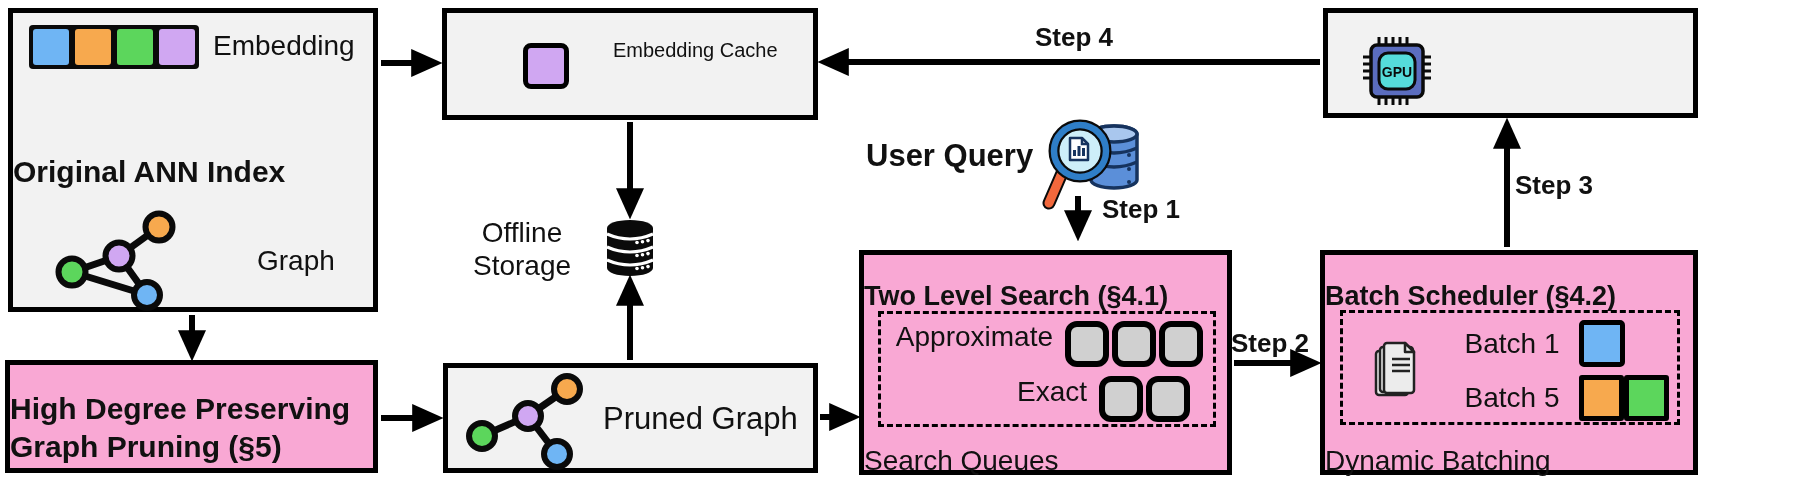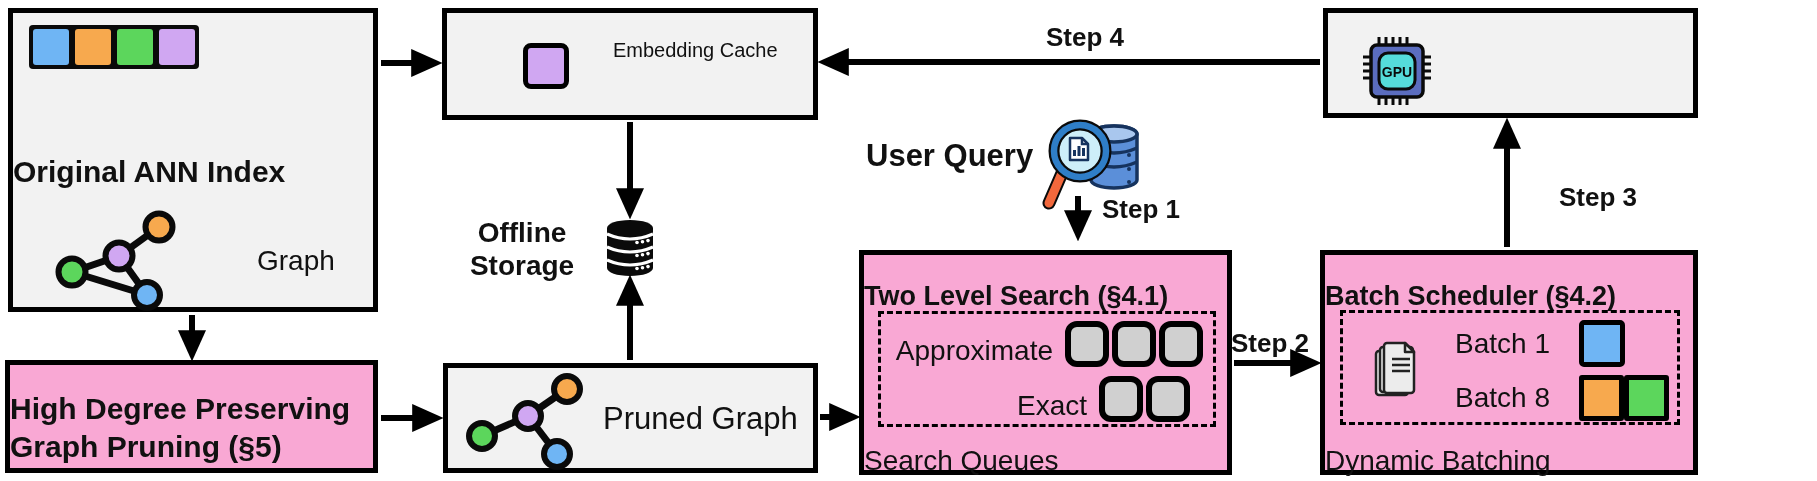--- a/index.html
+++ b/index.html
@@ -22,43 +22,43 @@
   .graph-label { position:absolute; left:228px; top:232px; font-size:28px;margin-left:16px; }
 
   
   .cache-sq { position:absolute; left:76px; top:30px; width:46px; height:46px; border:5px solid #000; border-radius:8px; background:#D0A7F2; }
   .cache-label { position:absolute; left:166px; top:20px; width:172px; font-size:20px; line-height:34px; }
 
   
   .ers-label { position:absolute; left:128px; top:8px; width:246px; font-size:28px; line-height:34px; }
 
   
-  .storage-label { position:absolute; left:452px; top:216px; width:140px; text-align:center; font-weight:bold; font-size:28px; line-height:33px; }
+  .storage-label { position:absolute; left:452px; top:216px; width:140px; text-align:center; font-weight:normal; font-size:28px; line-height:33px; }
 
   
   .uq-label { position:absolute; left:866px; top:138px; font-size:31px; font-weight:bold; }
 
   
   .step { position:absolute; font-size:26px; font-weight:bold; }
 
   
   .panel-title { position:absolute; top:14px; font-size:27px; font-weight:bold; }
   .panel-footer { position:absolute; top:178px; font-size:28px; }
   .dashed { position:absolute; border:3px dashed #000; }
   .tls-dashed { left:14px; top:56px; width:338px; height:116px; padding:7px 10px 6px 6px; display:flex; flex-direction:column; gap:9px; }
-  .qrow { display:flex; align-items:flex-end; }
+  .qrow { display:flex; align-items:flex-start; }
   .q-label { width:200px; text-align:right; font-size:28px; margin-right:12px; }
   .qsqs { display:flex; gap:3px; }
   .qsq { width:44px; height:46px; border:6px solid #000; border-radius:12px; background:#d0d0d0; }
 
   
   .bs-dashed { left:15px; top:55px; width:340px; height:115px; }
   .brows { margin-left:112px; padding-top:7px; display:flex; flex-direction:column; gap:8px; }
   .brow { display:flex; align-items:center; }
-  .b-label { width:114px; text-align:left; font-size:28px; margin-right:10px; }
+  .b-label { width:114px; text-align:center; font-size:28px; margin-right:10px; }
   .bsq { width:46px; height:47px; border:5px solid #000; border-radius:5px; }
   .bpair { display:flex; }
   .bpair .bsq { width:45px; height:46px; border-radius:3px; }
 
   
   .hd-title { position:absolute; top:13px; font-size:30px; line-height:38px; }
   .pg-label { position:absolute; left:155px; top:33px; font-size:31px; }
 
   svg.overlay { position:absolute; left:0; top:0; z-index:5; pointer-events:none; }
   .arrow { stroke:#000; stroke-width:6; }
@@ -68,20 +68,21 @@
 
 <div class="canvas">
 
   <div class="box light" style="left:8px; top:8px; width:370px; height:304px;">
     <div class="emb-strip">
       <div class="emb-cell c-blue"></div>
       <div class="emb-cell c-orange"></div>
       <div class="emb-cell c-green"></div>
       <div class="emb-cell c-purple"></div>
     </div>
+    <div class="emb-label">Embedding</div>
     <div class="ann-title bold ctr">Original ANN Index</div>
     <svg class="abs" style="left:37px; top:190px;" width="145" height="115" viewBox="0 0 145 115">
       <g stroke="#0a0a0a" stroke-width="7">
         <line x1="69" y1="53" x2="109" y2="24"></line>
         <line x1="69" y1="53" x2="22" y2="69"></line>
         <line x1="69" y1="53" x2="97" y2="92"></line>
         <line x1="22" y1="69" x2="97" y2="92"></line>
       </g>
       <g stroke="#0a0a0a" stroke-width="6">
         <circle cx="109" cy="24" r="13.5" fill="#F7A94E"></circle>
@@ -208,21 +209,21 @@
             <line x1="21" y1="28" x2="39" y2="28"></line>
             <line x1="21" y1="34" x2="39" y2="34"></line>
         </g>
       </svg>
       <div class="brows">
         <div class="brow">
           <div class="b-label">Batch 1</div>
           <div class="bsq c-blue"></div>
         </div>
         <div class="brow">
-          <div class="b-label">Batch 8</div>
+          <div class="b-label">Batch 5</div>
           <div class="bpair">
             <div class="bsq c-orange"></div>
             <div class="bsq c-green"></div>
           </div>
         </div>
       </div>
     </div>
     <div class="panel-footer ctr">Dynamic Batching</div>
   </div>
 
@@ -242,22 +243,22 @@
         <circle cx="68" cy="46" r="13" fill="#D0A7F2"></circle>
         <circle cx="22" cy="66" r="13" fill="#5CD65C"></circle>
         <circle cx="97" cy="84" r="13" fill="#6FB5F4"></circle>
       </g>
     </svg>
     <div class="pg-label">Pruned Graph</div>
   </div>
 
   <div class="step" style="left:1102px; top:194px;">Step 1</div>
   <div class="step" style="left:1231px; top:328px;">Step 2</div>
-  <div class="step" style="left:1515px; top:182px;margin-left:44px;">Step 3</div>
-  <div class="step" style="left:1035px; top:22px;margin-left:11px;">Step 4</div>
+  <div class="step" style="left:1515px; top:170px;">Step 3</div>
+  <div class="step" style="left:1035px; top:22px;">Step 4</div>
 
   <svg class="overlay" width="1817" height="481" viewBox="0 0 1817 481">
     <defs>
       <marker id="ah" viewBox="0 0 10 9" refX="7" refY="4.5" markerWidth="5.2" markerHeight="4.7" orient="auto">
         <path d="M0,0 L10,4.5 L0,9 z" fill="#000"></path>
       </marker>
     </defs>
     <line class="arrow" x1="381" y1="63" x2="433" y2="63" marker-end="url(#ah)"></line>
     <line class="arrow" x1="1320" y1="62" x2="827" y2="62" marker-end="url(#ah)"></line>
     <line class="arrow" x1="630" y1="122" x2="630" y2="210" marker-end="url(#ah)"></line>

